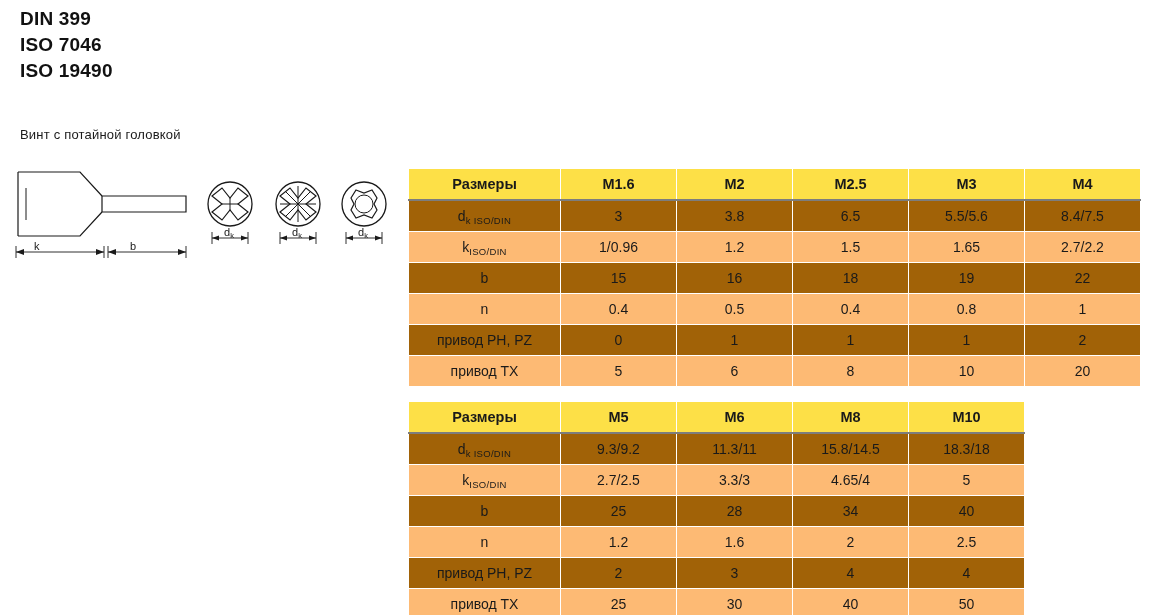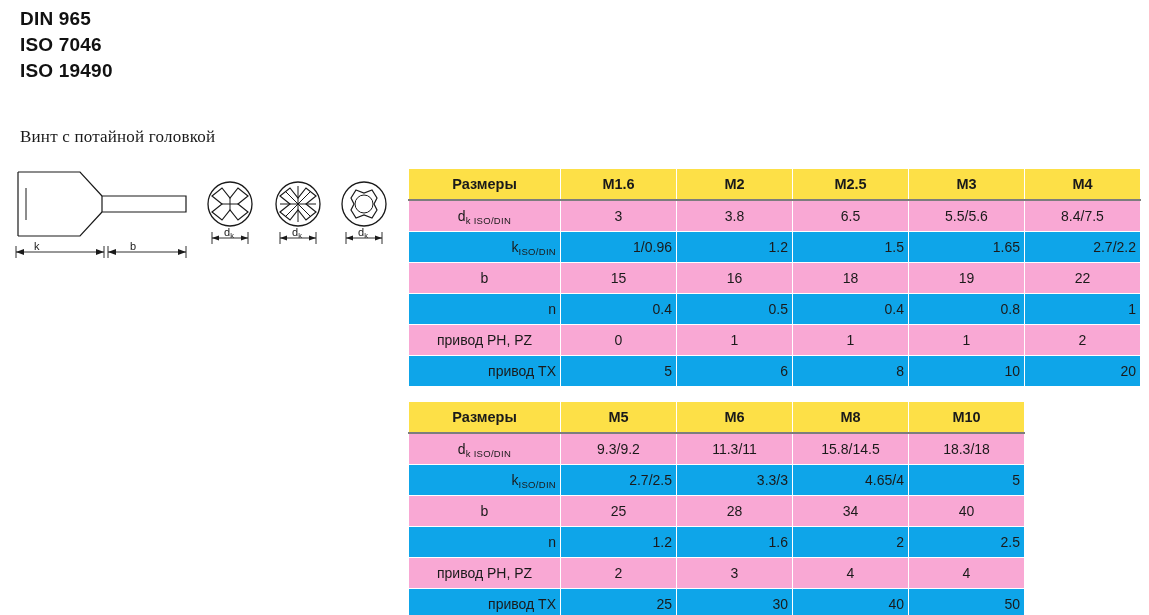--- a/index.html
+++ b/index.html
@@ -26,24 +26,23 @@
     font-size: 19px;
     font-weight: bold;
     line-height: 26px;
     letter-spacing: 0.2px;
     color: #111111;
   }
   .subtitle {
     position: absolute;
     left: 20px;
     top: 127px;
-    font-size: 17px;
+    font-size: 13px;
     color: #1a1a1a;
     letter-spacing: 0.2px;
-    font-family: Liberation Serif, serif;
   }
 
   
   .drawing {
     position: absolute;
     left: 8px;
     top: 160px;
     width: 390px;
     height: 110px;
   }
@@ -72,41 +71,41 @@
   }
   table.spec thead th {
     background: #fde047;
     font-weight: bold;
     font-size: 14.5px;
     border-bottom: 2px solid #7d7d7d;
   }
   table.spec thead th.corner {
     background: #fde047;
   }
-  table.spec tbody tr.odd td { background: #f9a8d4; }
-  table.spec tbody tr.even td { background: #0ea5e9; text-align: right; }
+  table.spec tbody tr.odd td { background: #a16207; }
+  table.spec tbody tr.even td { background: #fdba74; }
   table.spec tbody td.rowlabel { background: inherit; }
 
   
   table.spec col.lbl { width: 152px; }
   table.spec col.val { width: 116px; }
 
   .sub {
     font-size: 9.5px;
     vertical-align: baseline;
     position: relative;
     top: 3px;
     letter-spacing: 0.3px;
   }
 </style>
 </head>
 <body>
 
 <div class="titles">
-  <div class="line">DIN 965</div>
+  <div class="line">DIN 399</div>
   <div class="line">ISO 7046</div>
   <div class="line">ISO 19490</div>
 </div>
 
 <div class="subtitle">Винт с потайной головкой</div>
 
 <div class="drawing">
   <svg width="390" height="110" viewBox="0 0 390 110" xmlns="http://www.w3.org/2000/svg">
     <g fill="none" stroke="#1a1a1a" stroke-width="1.2">
 

